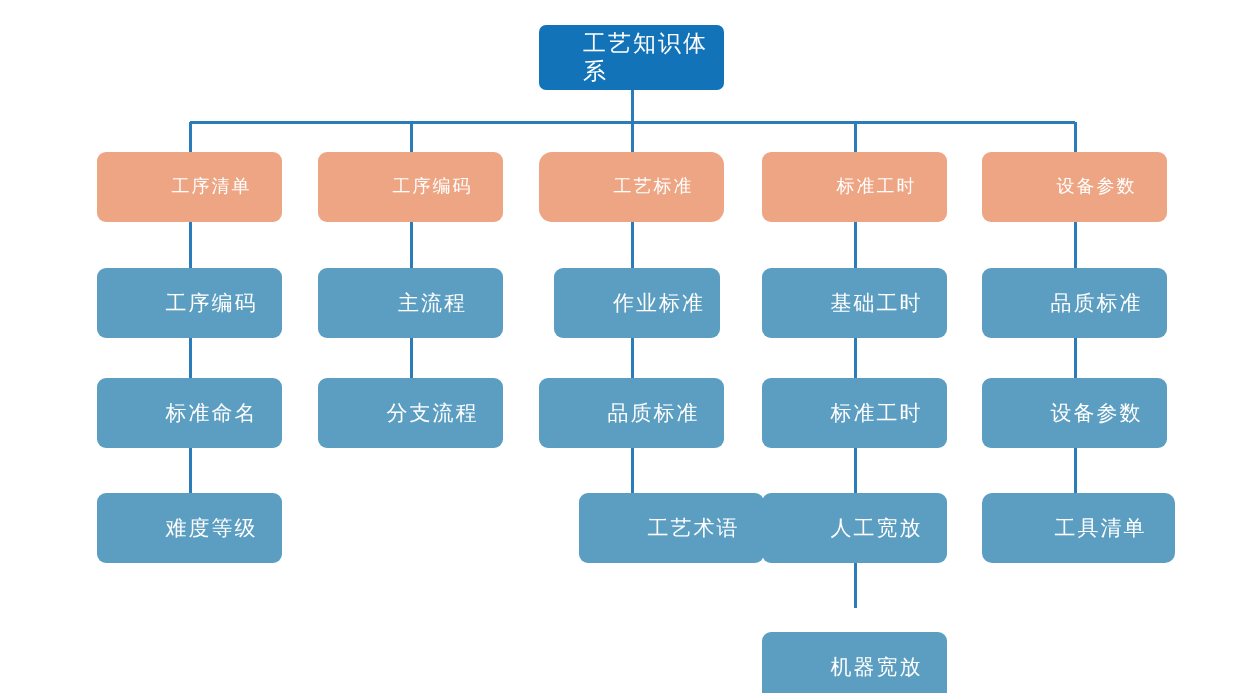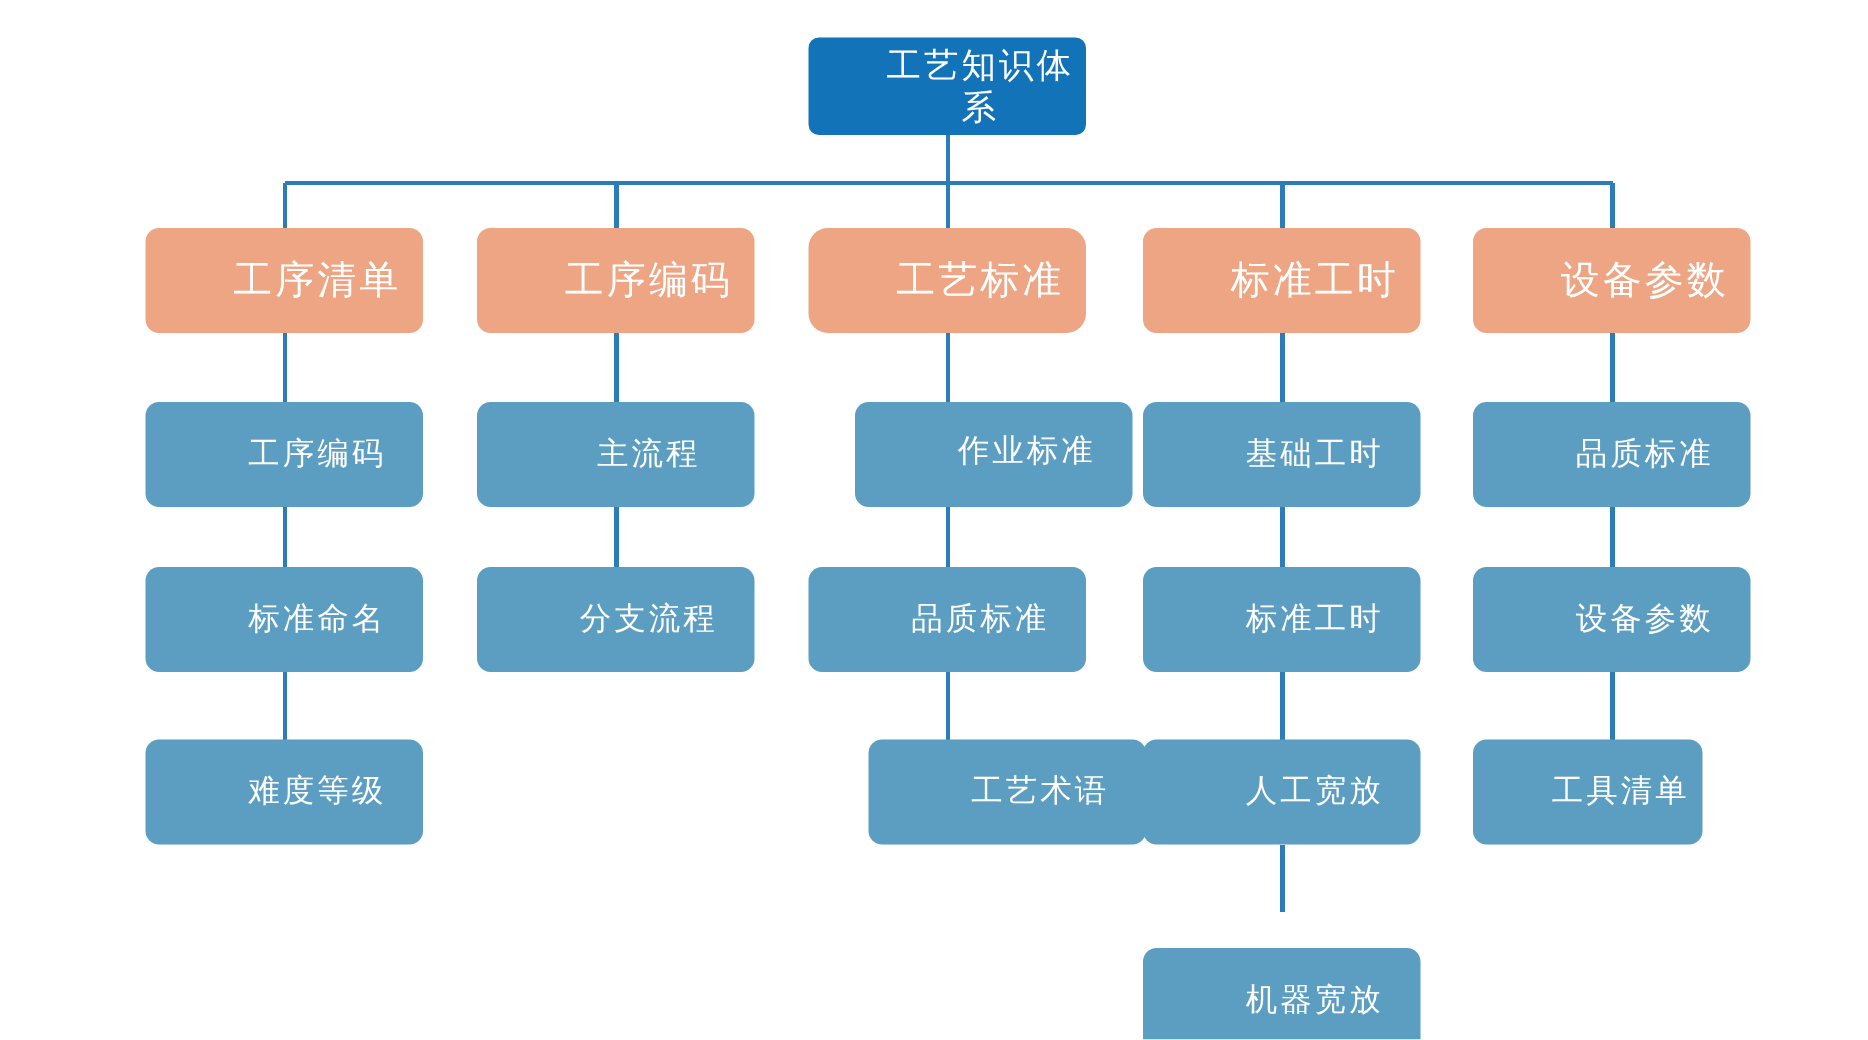--- a/index.html
+++ b/index.html
@@ -27,35 +27,35 @@
     height: 693px;
     pointer-events: none;
   }
   .node {
     position: absolute;
     display: flex;
     align-items: center;
     justify-content: center;
     border-radius: 9px;
     color: #ffffff;
-    text-align: center;
+    text-align: left;
     letter-spacing: 2px;
     line-height: 1.2;
     user-select: none;
     z-index: 2;
     padding-left: 44px;
   }
   .node.root {
     background: #1273b8;
     font-size: 23px;
     border-radius: 7px;
   }
   .node.branch {
     background: #eda583;
-    font-size: 26px;
+    font-size: 18px;
   }
   .node.leaf {
     background: #5b9ec1;
     font-size: 21px;
   }
 </style>
 </head>
 <body>
 
 <div id="canvas">
@@ -101,21 +101,21 @@
       </div>
       <div class="node leaf" style="left: 318px; top: 268px; width: 185px; height: 70px;">
         <span>主流程</span>
       </div>
       <div class="node leaf" style="left: 318px; top: 378px; width: 185px; height: 70px;">
         <span>分支流程</span>
       </div>
       <div class="node branch" style="left: 539px; top: 152px; width: 185px; height: 70px; border-radius: 13px;">
         <span>工艺标准</span>
       </div>
-      <div class="node leaf" style="left: 570px; top: 268px; width: 185px; height: 70px; font-family: Liberation Mono, monospace;">
+      <div class="node leaf" style="left: 554px; top: 268px; width: 166px; height: 70px;">
         <span>作业标准</span>
       </div>
       <div class="node leaf" style="left: 539px; top: 378px; width: 185px; height: 70px;">
         <span>品质标准</span>
       </div>
       <div class="node leaf" style="left: 539px; top: 493px; width: 185px; height: 70px; margin-left: 40px;">
         <span>工艺术语</span>
       </div>
       <div class="node branch" style="left: 762px; top: 152px; width: 185px; height: 70px;">
         <span>标准工时</span>
@@ -134,20 +134,20 @@
       </div>
       <div class="node branch" style="left: 982px; top: 152px; width: 185px; height: 70px;">
         <span>设备参数</span>
       </div>
       <div class="node leaf" style="left: 982px; top: 268px; width: 185px; height: 70px;">
         <span>品质标准</span>
       </div>
       <div class="node leaf" style="left: 982px; top: 378px; width: 185px; height: 70px;">
         <span>设备参数</span>
       </div>
-      <div class="node leaf" style="left: 982px; top: 493px; width: 153px; height: 70px;">
+      <div class="node leaf" style="left: 982px; top: 493px; width: 193px; height: 70px; border-radius: 10px;">
         <span>工具清单</span>
       </div>
       <div class="node root" style="left: 539px; top: 25px; width: 185px; height: 65px;">
         <span>工艺知识体系</span>
       </div>
     </div>
 </div>
 
 </body></html>

